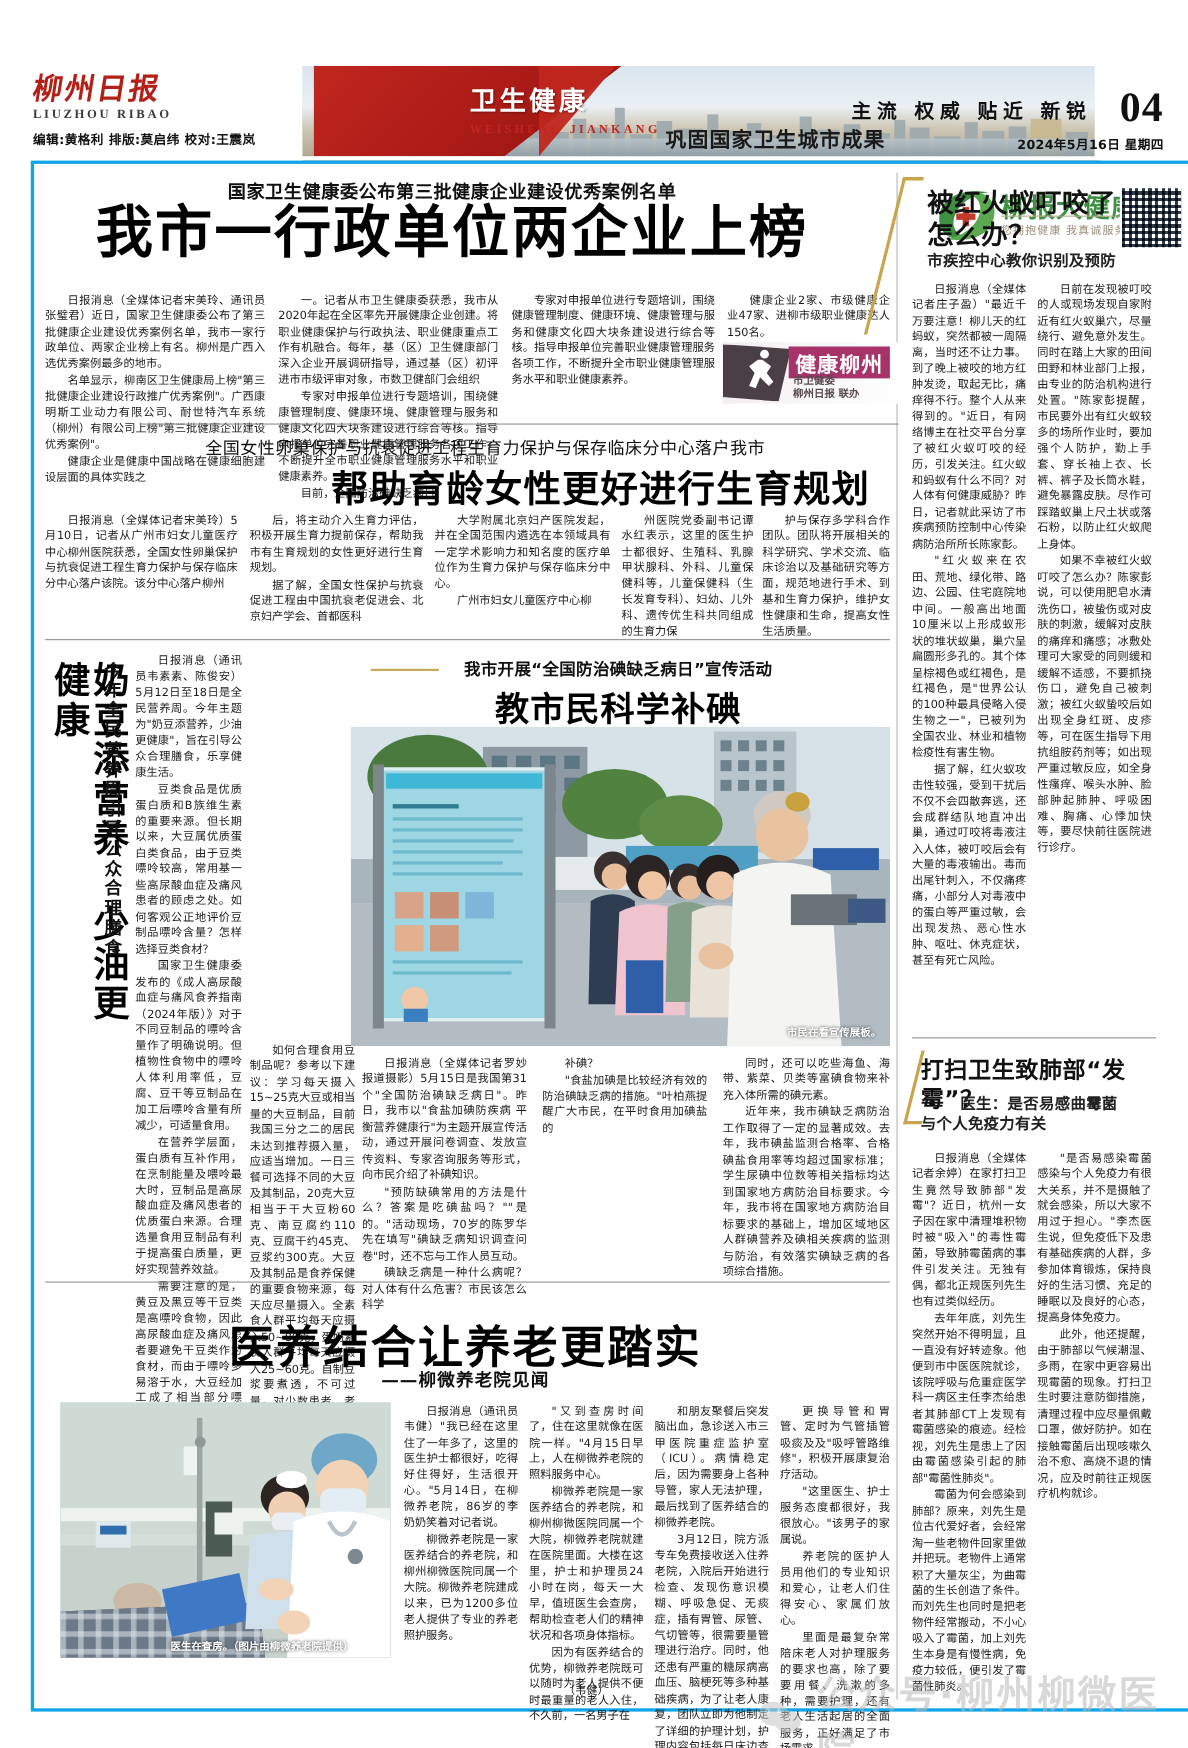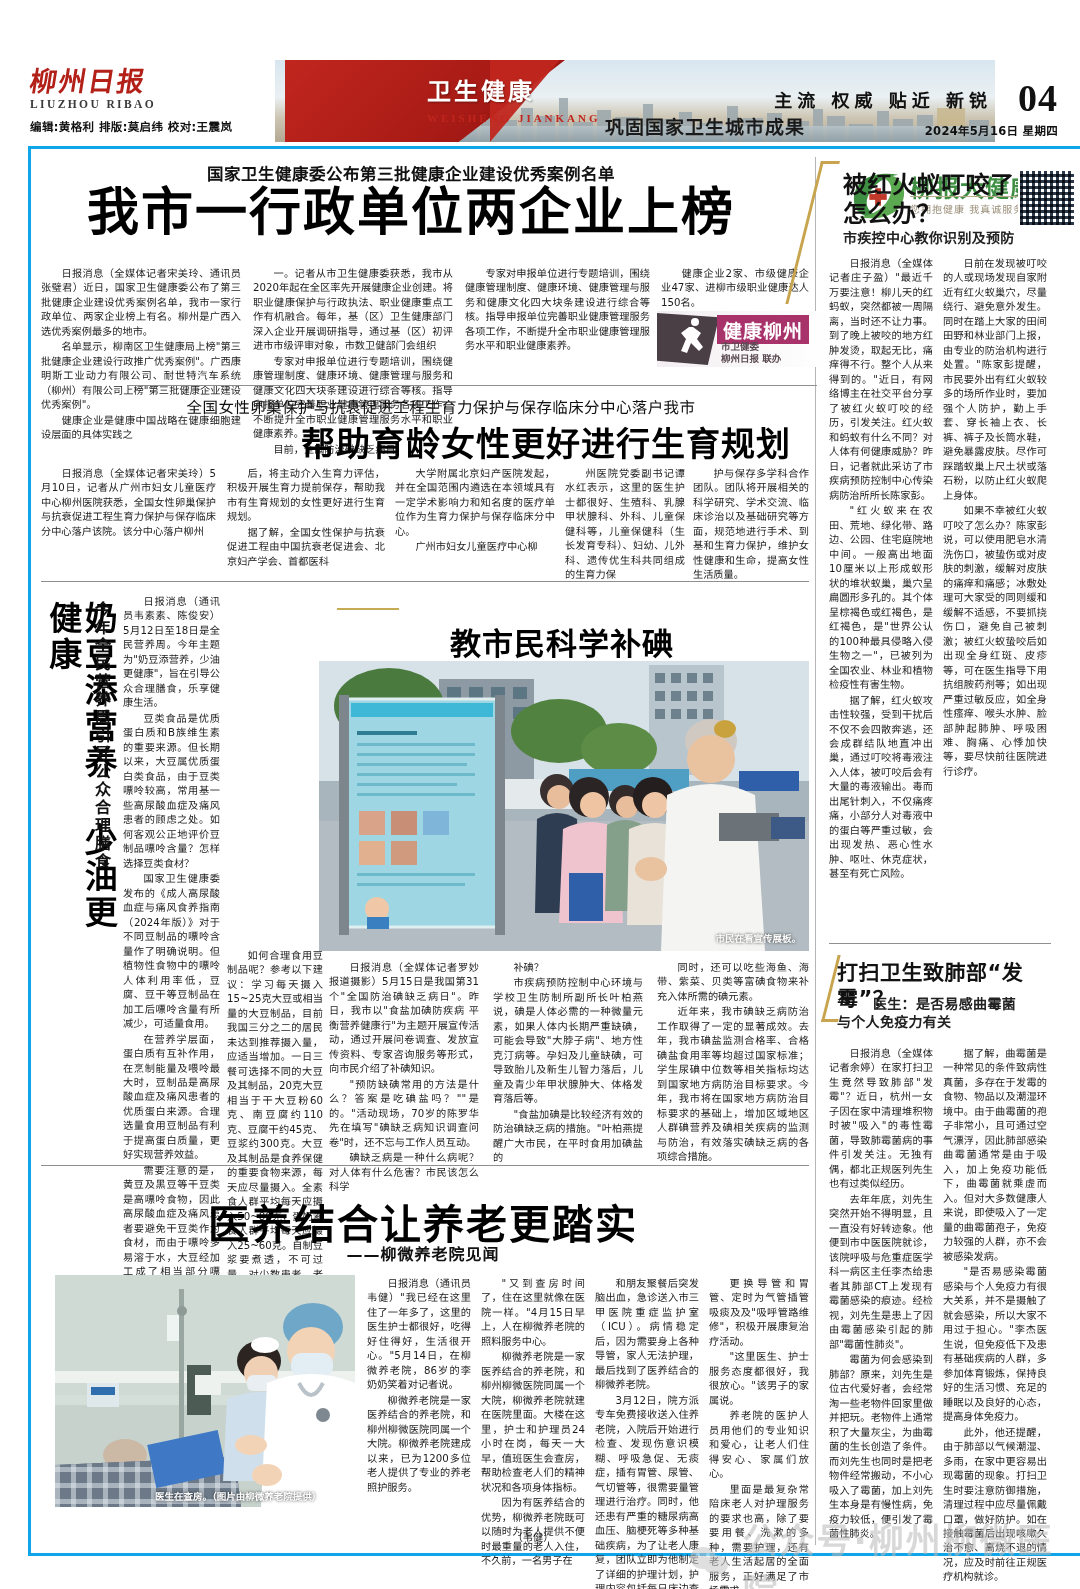--- a/index.html
+++ b/index.html
@@ -246,20 +246,21 @@
       <p>豆类食品是优质蛋白质和B族维生素的重要来源。但长期以来，大豆属优质蛋白类食品，由于豆类嘌呤较高，常用基一些高尿酸血症及痛风患者的顾虑之处。如何客观公正地评价豆制品嘌呤含量？怎样选择豆类食材？</p>
       <p>国家卫生健康委发布的《成人高尿酸血症与痛风食养指南（2024年版）》对于不同豆制品的嘌呤含量作了明确说明。但植物性食物中的嘌呤人体利用率低，豆腐、豆干等豆制品在加工后嘌呤含量有所减少，可适量食用。</p>
       <p>在营养学层面，蛋白质有互补作用，在烹制能量及喂呤最大时，豆制品是高尿酸血症及痛风患者的优质蛋白来源。合理选量食用豆制品有利于提高蛋白质量，更好实现营养效益。</p>
       <p>需要注意的是，黄豆及黑豆等干豆类是高嘌呤食物，因此高尿酸血症及痛风患者要避免干豆类作为食材，而由于嘌呤多易溶于水，大豆经加工成了相当部分嘌呤，在制做豆浆时，豆皮、豆腐干等豆制品的嘌呤含量通常较低，适宜高尿酸血症及痛风患者食用。</p>
     </div>
     <div class="body-text" style="position:absolute;left:196px;top:800px;width:96px;height:208px;">
       <p>如何合理食用豆制品呢？参考以下建议：学习每天摄入15~25克大豆或相当量的大豆制品，目前我国三分之二的居民未达到推荐摄入量，应适当增加。一日三餐可选择不同的大豆及其制品，20克大豆相当于干大豆粉60克、南豆腐约110克、豆腐干约45克、豆浆约300克。大豆及其制品是食养保健的重要食物来源，每天应尽量摄入。全素食人群平均每天应摄入50~80克，蛋奶素食人群平均每天应摄入25~60克。自制豆浆要煮透，不可过量，对少数患者、老年人、肾病人群，需适当调整摄入量。另外，可用大豆及其制品替换部分肉类，既保证了优质蛋白摄入，又可减少因摄入过多肉类带来的健康风险。</p>
     </div>
 
     <div class="gold-rule" style="position:absolute;left:306px;top:459px;width:62px;"></div>
+    <div class="c-kicker" style="position:absolute;left:296px;top:448px;width:470px;text-align:center;">我市开展“全国防治碘缺乏病日”宣传活动</div>
     <div class="c-h" style="position:absolute;left:296px;top:470px;width:470px;">教市民科学补碘</div>
 
     <div class="photo" style="left:288px;top:512px;width:490px;height:290px;">
       <svg viewBox="0 0 490 290" width="490" height="290">
         <rect width="490" height="290" fill="#c9d4da"></rect>
         <rect x="0" y="0" width="490" height="120" fill="#d7e2e8"></rect>
         <rect x="120" y="18" width="95" height="105" fill="#8e9aa3"></rect>
         <rect x="128" y="26" width="14" height="12" fill="#5d7683"></rect>
           <rect x="150" y="26" width="14" height="12" fill="#5d7683"></rect>
         <rect x="172" y="26" width="14" height="12" fill="#5d7683"></rect>
@@ -349,21 +350,20 @@
       <div class="cap" style="right:8px;bottom:6px;font-family:Liberation Mono, monospace;">市民在看宣传展板。</div>
     </div>
 
     <div class="body-text" style="position:absolute;left:298px;top:812px;width:150px;height:196px;">
       <p>日报消息（全媒体记者罗妙报道摄影）5月15日是我国第31个"全国防治碘缺乏病日"。昨日，我市以"食盐加碘防疾病 平衡营养健康行"为主题开展宣传活动，通过开展问卷调查、发放宣传资料、专家咨询服务等形式，向市民介绍了补碘知识。</p>
         <p>"预防缺碘常用的方法是什么？答案是吃碘盐吗？""是的。"活动现场，70岁的陈罗华先在填写"碘缺乏病知识调查问卷"时，还不忘与工作人员互动。</p>
         <p>碘缺乏病是一种什么病呢？对人体有什么危害？市民该怎么科学</p>
     </div>
     <div class="body-text" style="position:absolute;left:462px;top:812px;width:150px;height:196px;">
       <p>补碘？</p>
-        <p>市疾病预防控制中心环境与学校卫生防制所副所长叶柏燕说，碘是人体必需的一种微量元素，如果人体内长期严重缺碘，可能会导致"大脖子病"、地方性克汀病等。孕妇及儿童缺碘，可导致胎儿及新生儿智力落后，儿童及青少年甲状腺肿大、体格发育落后等。</p>
         <p>"食盐加碘是比较经济有效的防治碘缺乏病的措施。"叶柏燕提醒广大市民，在平时食用加碘盐的</p>
     </div>
     <div class="body-text" style="position:absolute;left:626px;top:812px;width:152px;height:196px;">
       <p>同时，还可以吃些海鱼、海带、紫菜、贝类等富碘食物来补充入体所需的碘元素。</p>
         <p>近年来，我市碘缺乏病防治工作取得了一定的显著成效。去年，我市碘盐监测合格率、合格碘盐食用率等均超过国家标准；学生尿碘中位数等相关指标均达到国家地方病防治目标要求。今年，我市将在国家地方病防治目标要求的基础上，增加区域地区人群碘营养及碘相关疾病的监测与防治，有效落实碘缺乏病的各项综合措施。</p>
     </div>
 
     <div style="position:absolute;left:10px;top:1016px;width:768px;height:1px;background:#8f8f8f;"></div>
 
     <div class="b-h" style="position:absolute;left:0;top:1042px;width:784px;">医养结合让养老更踏实</div>
@@ -465,21 +465,20 @@
       <span style="display:inline-block;padding-left:36px;">医生：是否易感曲霉菌</span><br>
       <span>与个人免疫力有关</span>
     </div>
 
     <div class="body-text" style="position:absolute;left:798px;top:898px;width:104px;height:470px;">
       <p>日报消息（全媒体记者余婷）在家打扫卫生竟然导致肺部"发霉"？近日，杭州一女子因在家中清理堆积物时被"吸入"的毒性霉菌，导致肺霉菌病的事件引发关注。无独有偶，都北正规医列先生也有过类似经历。</p>
       <p>去年年底，刘先生突然开始不得明显，且一直没有好转迹象。他便到市中医医院就诊，该院呼吸与危重症医学科一病区主任李杰给患者其肺部CT上发现有霉菌感染的痕迹。经检视，刘先生是患上了因由霉菌感染引起的肺部"霉菌性肺炎"。</p>
       <p>霉菌为何会感染到肺部？原来，刘先生是位古代爱好者，会经常淘一些老物件回家里做并把玩。老物件上通常积了大量灰尘，为曲霉菌的生长创造了条件。而刘先生也同时是把老物件经常搬动，不小心吸入了霉菌，加上刘先生本身是有慢性病，免疫力较低，便引发了霉菌性肺炎。</p>
     </div>
     <div class="body-text" style="position:absolute;left:912px;top:898px;width:104px;height:470px;">
-      <p>据了解，曲霉菌是一种常见的条件致病性真菌，多存在于发霉的食物、物品以及潮湿环境中。由于曲霉菌的孢子非常小，且可通过空气漂浮，因此肺部感染曲霉菌通常是由于吸入，加上免疫功能低下，曲霉菌就乘虚而入。但对大多数健康人来说，即使吸入了一定量的曲霉菌孢子，免疫力较强的人群，亦不会被感染发病。</p>
       <p>"是否易感染霉菌感染与个人免疫力有很大关系，并不是摄触了就会感染，所以大家不用过于担心。"李杰医生说，但免疫低下及患有基础疾病的人群，多参加体育锻炼，保持良好的生活习惯、充足的睡眠以及良好的心态，提高身体免疫力。</p>
       <p>此外，他还提醒，由于肺部以气候潮湿、多雨，在家中更容易出现霉菌的现象。打扫卫生时要注意防御措施，清理过程中应尽量佩戴口罩，做好防护。如在接触霉菌后出现咳嗽久治不愈、高烧不退的情况，应及时前往正规医疗机构就诊。</p>
     </div>
 
   </div>
 
   <div class="wm">
     <div class="wm-icon">
       <i style="left:0;top:2px;width:26px;height:22px;"></i>
       <i style="left:14px;top:10px;width:24px;height:20px;"></i>

